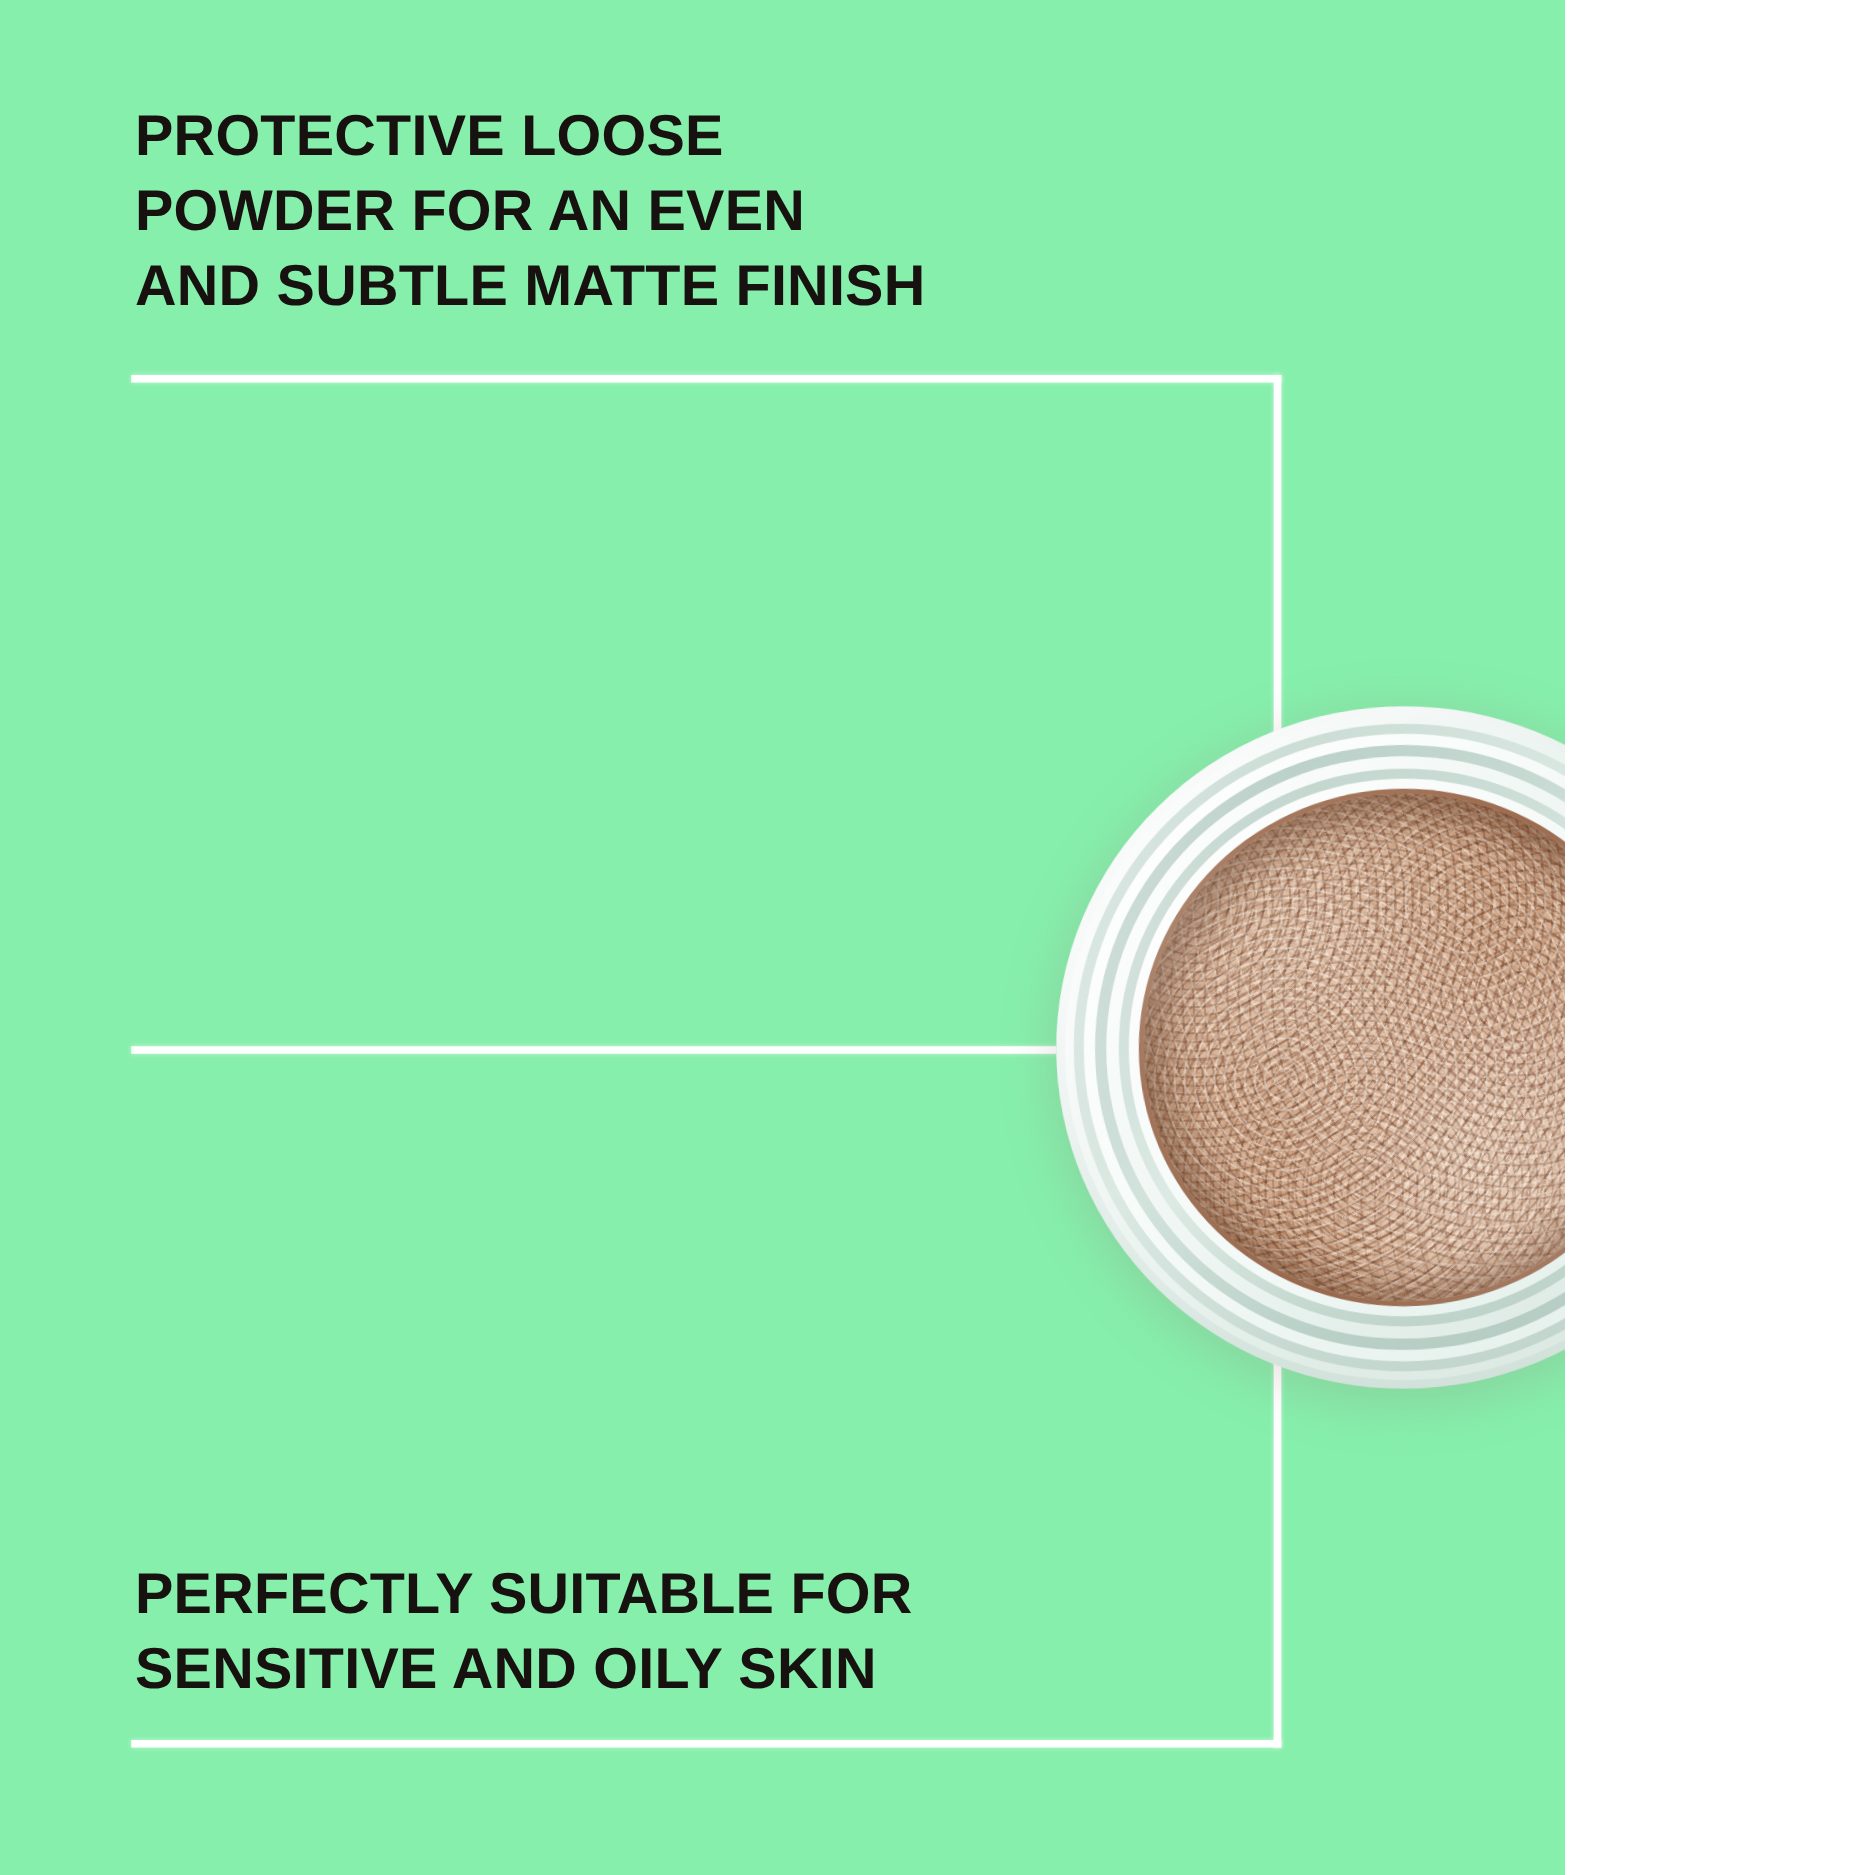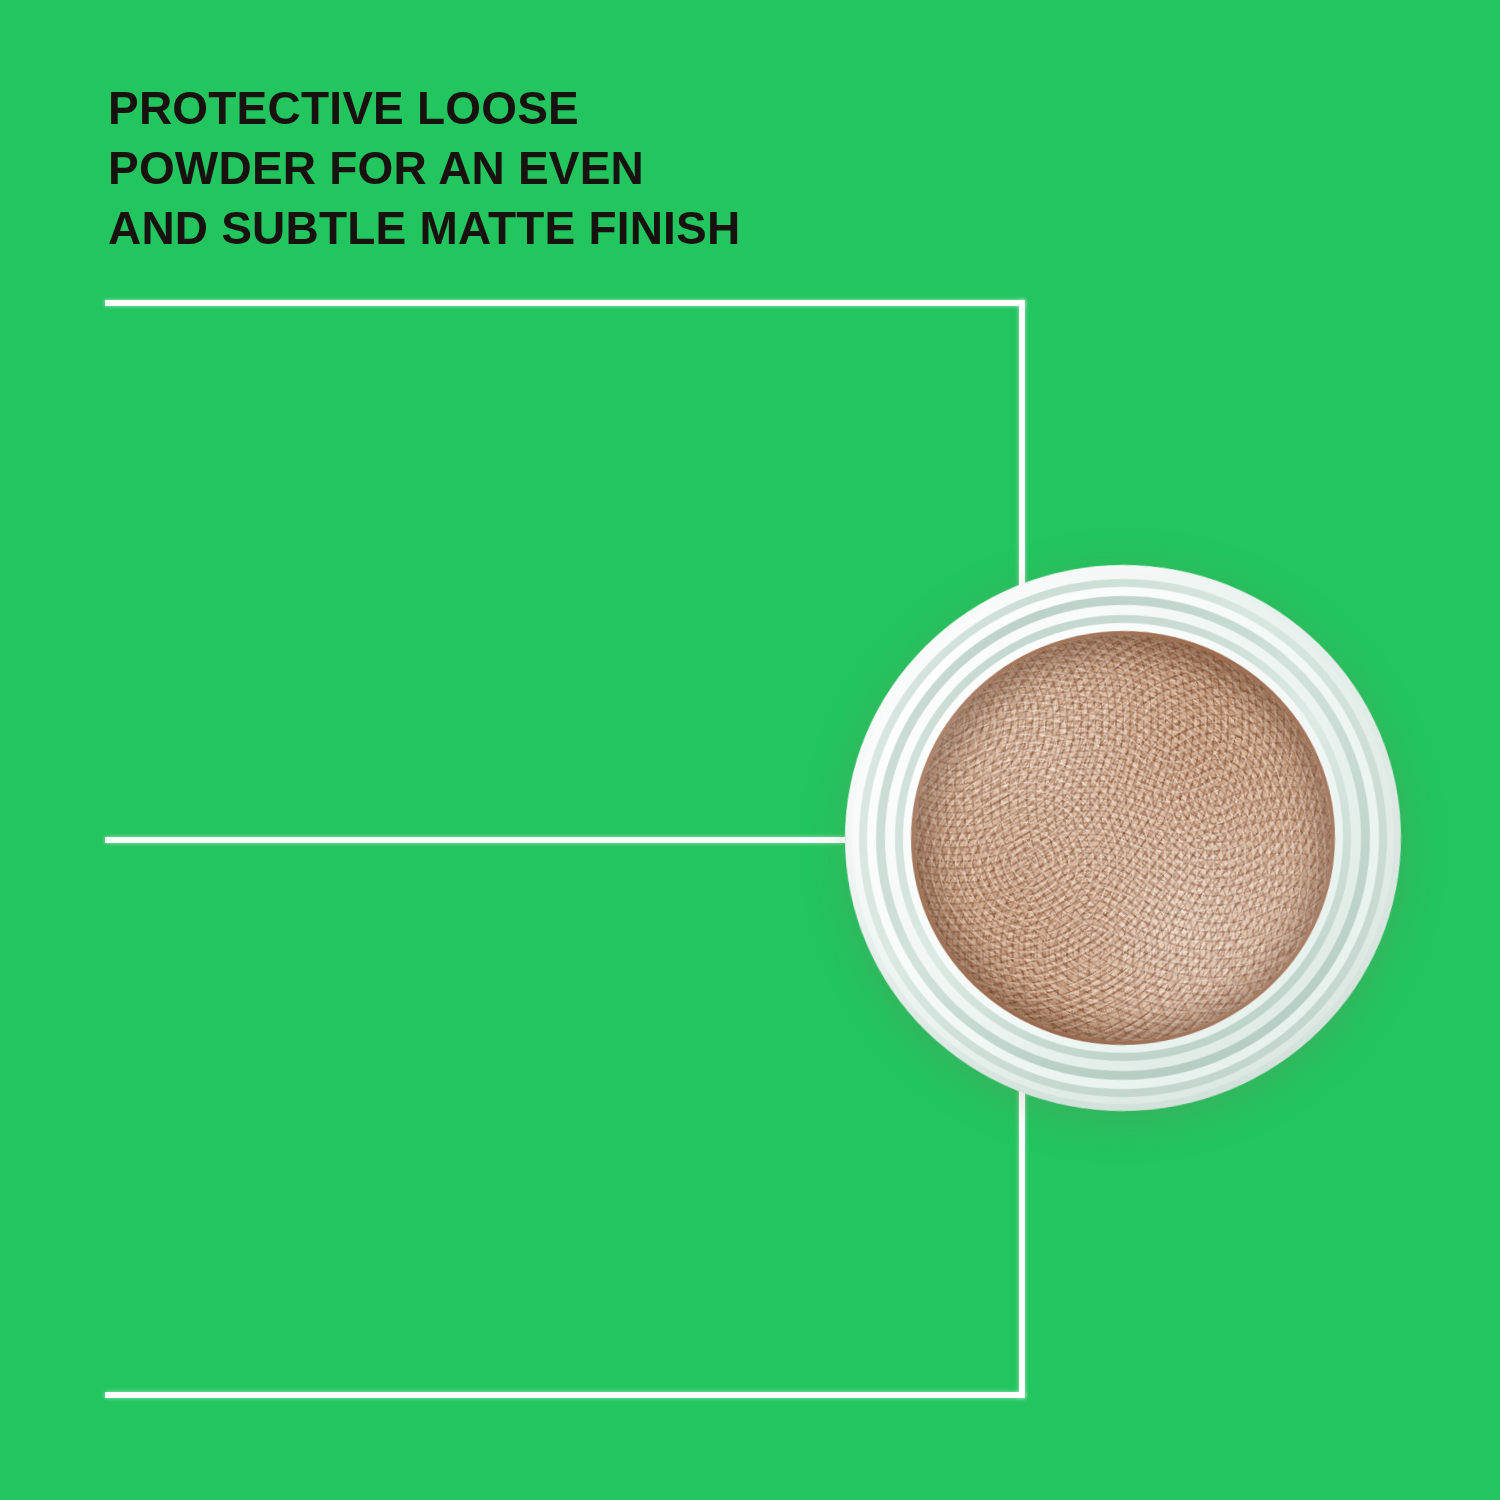--- a/index.html
+++ b/index.html
@@ -2,24 +2,24 @@
 <html><head>
 <meta charset="utf-8">
 <style>
   html, body {
     margin: 0;
     padding: 0;
     background: #ffffff;
   }
   #stage {
     position: relative;
-    width: 1500px;
+    width: 1252px;
     height: 1500px;
     overflow: hidden;
-    background: #22c55e;
+    background: #86efac;
     font-family: "Liberation Sans", sans-serif;
   }
 
   
   .rule {
     position: absolute;
     background: #ffffff;
     box-shadow: 0 0 4px rgba(255,255,255,0.55);
   }
   #rule-top-h   { left: 105px; top: 300px;  width: 920px; height: 6px; }
@@ -144,20 +144,22 @@
   <div class="rule" id="rule-top-h"></div>
   <div class="rule" id="rule-mid-h"></div>
   <div class="rule" id="rule-bot-h"></div>
   <div class="rule" id="rule-right-v"></div>
 
   <div class="textblock" id="block-headline">PROTECTIVE LOOSE
 POWDER FOR AN EVEN
 AND SUBTLE MATTE FINISH</div>
 
 
+  <div class="textblock" id="block-skin">PERFECTLY SUITABLE FOR
+SENSITIVE AND OILY SKIN</div>
 
   <div id="jar">
     <div class="jar-layer" id="jar-outer"></div>
     <div class="jar-layer" id="jar-ring-1"></div>
     <div class="jar-layer" id="jar-ring-2"></div>
     <div class="jar-layer" id="jar-ring-3"></div>
     <div class="jar-layer" id="jar-ring-4"></div>
     <div class="jar-layer" id="jar-ring-5"></div>
     <div class="jar-layer" id="jar-ring-6"></div>
     <div class="jar-layer" id="jar-ring-7"></div>

